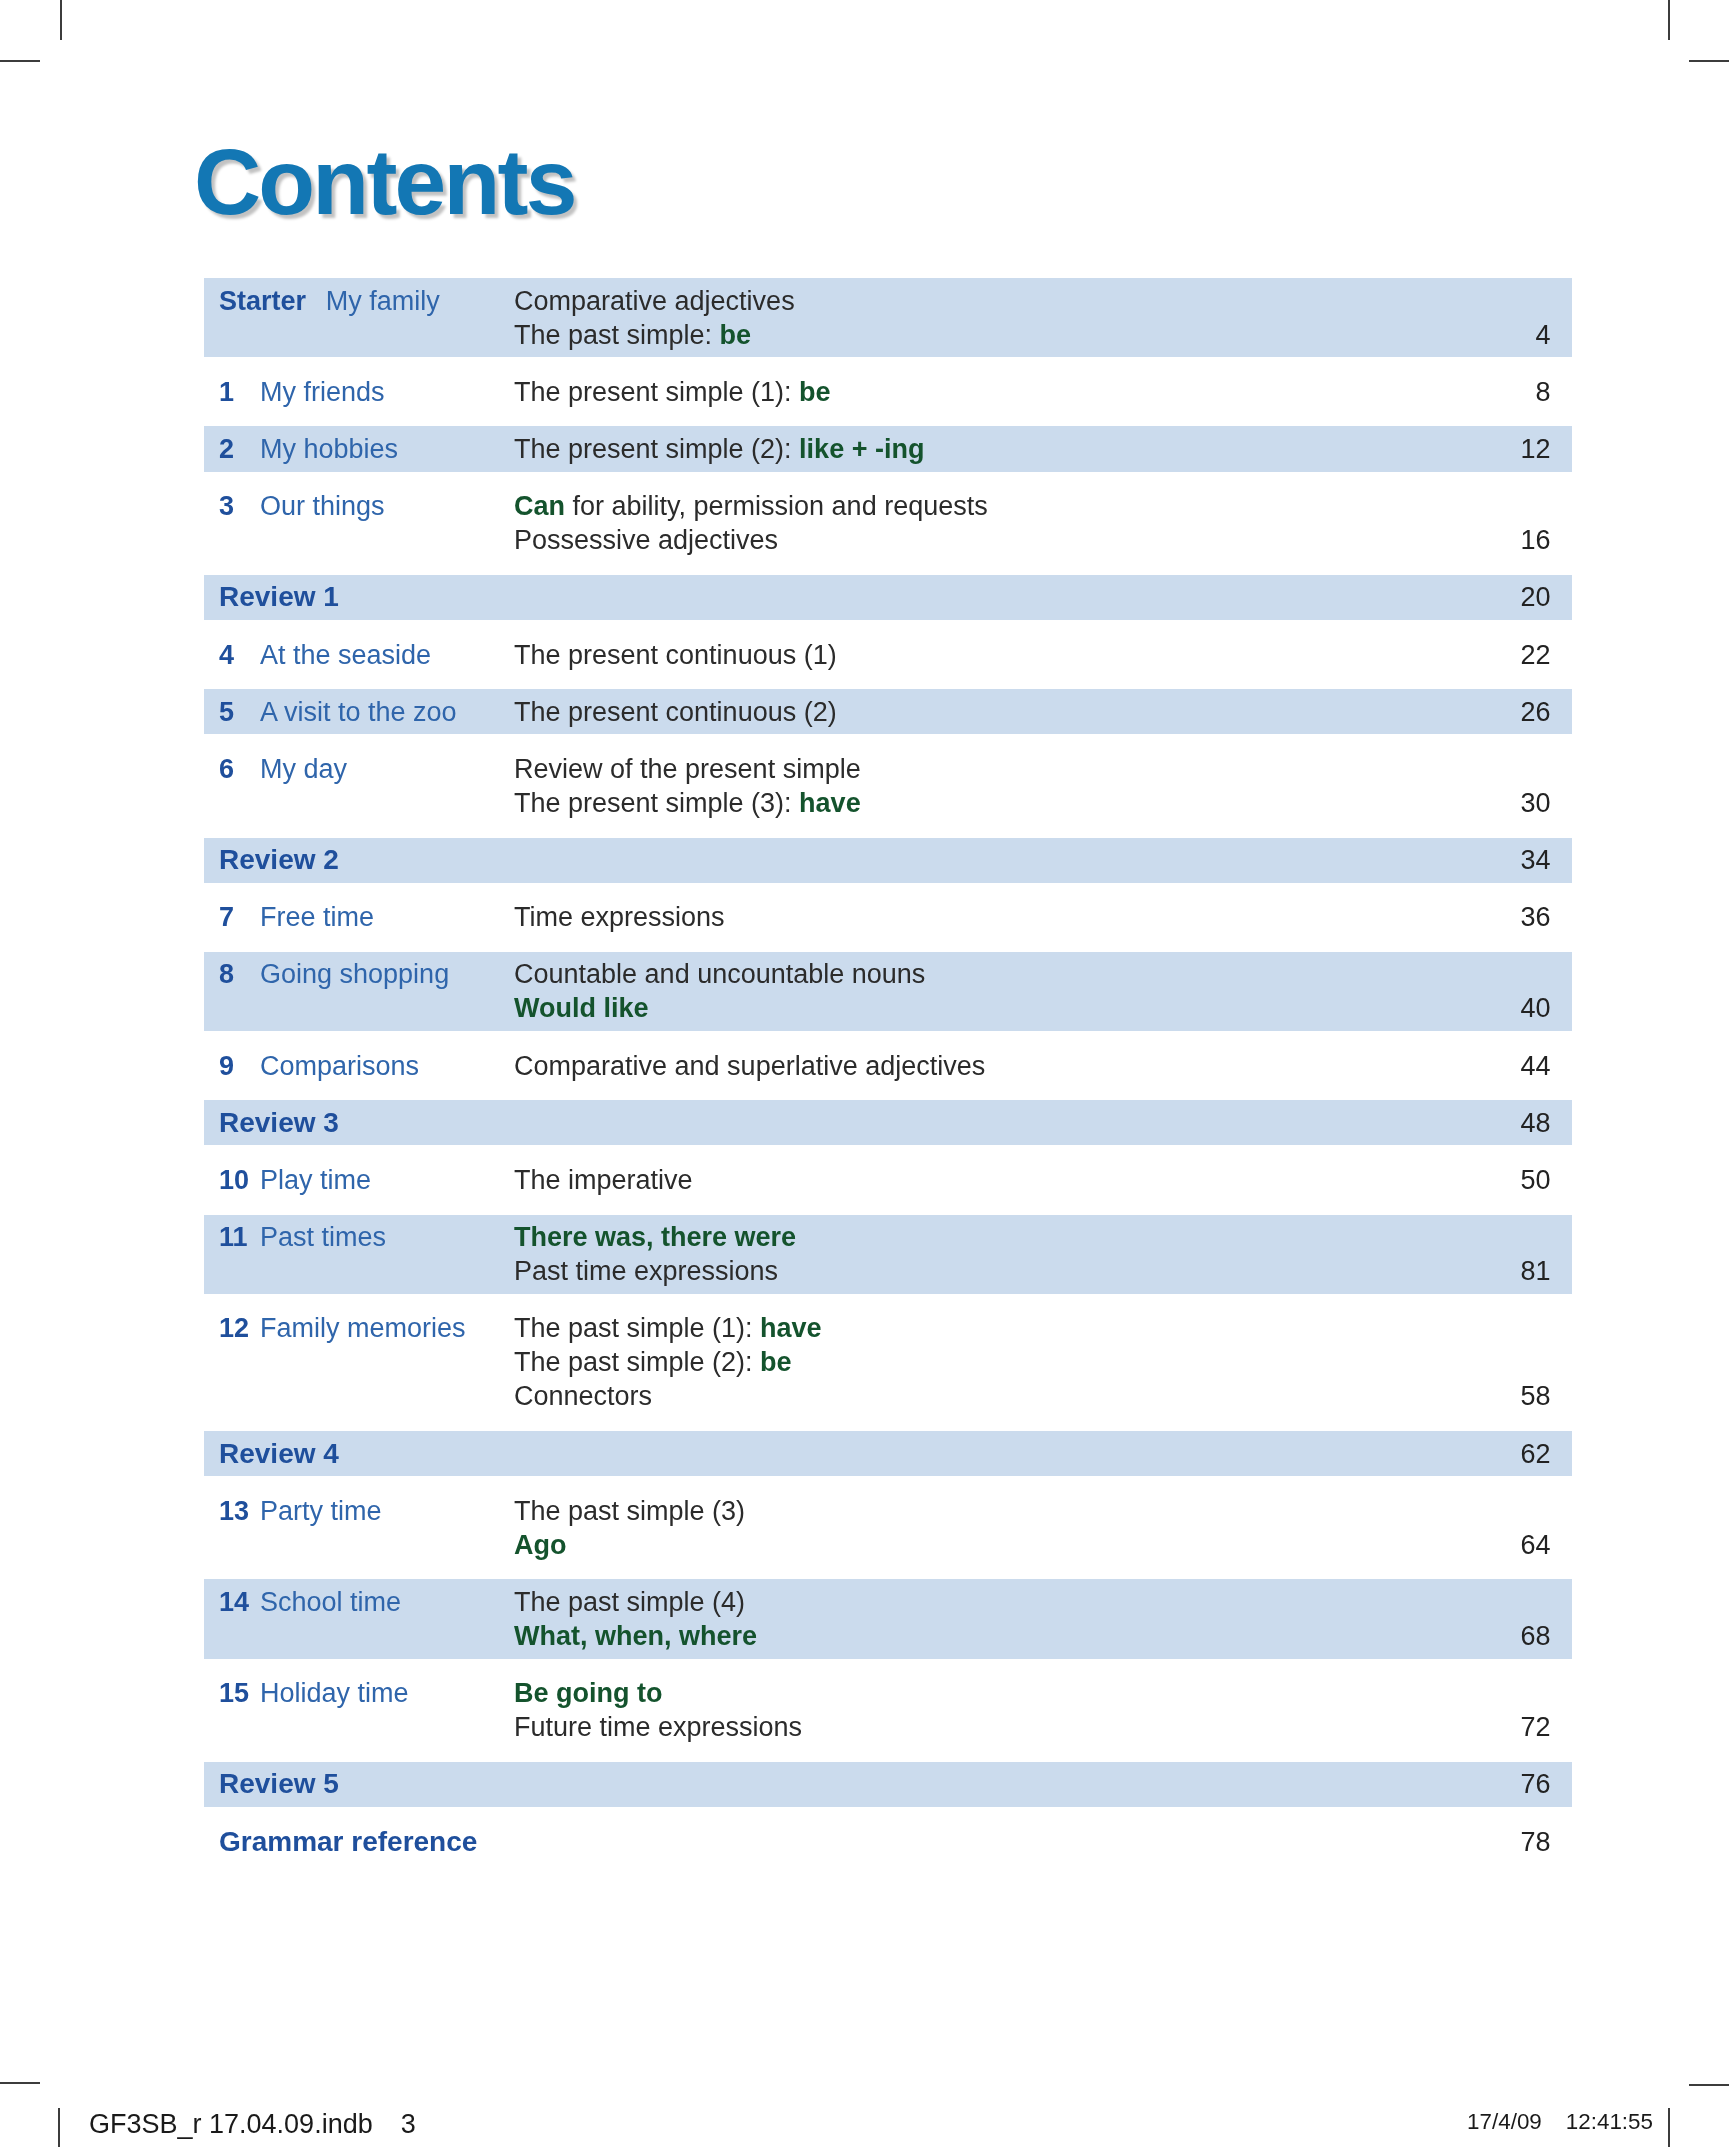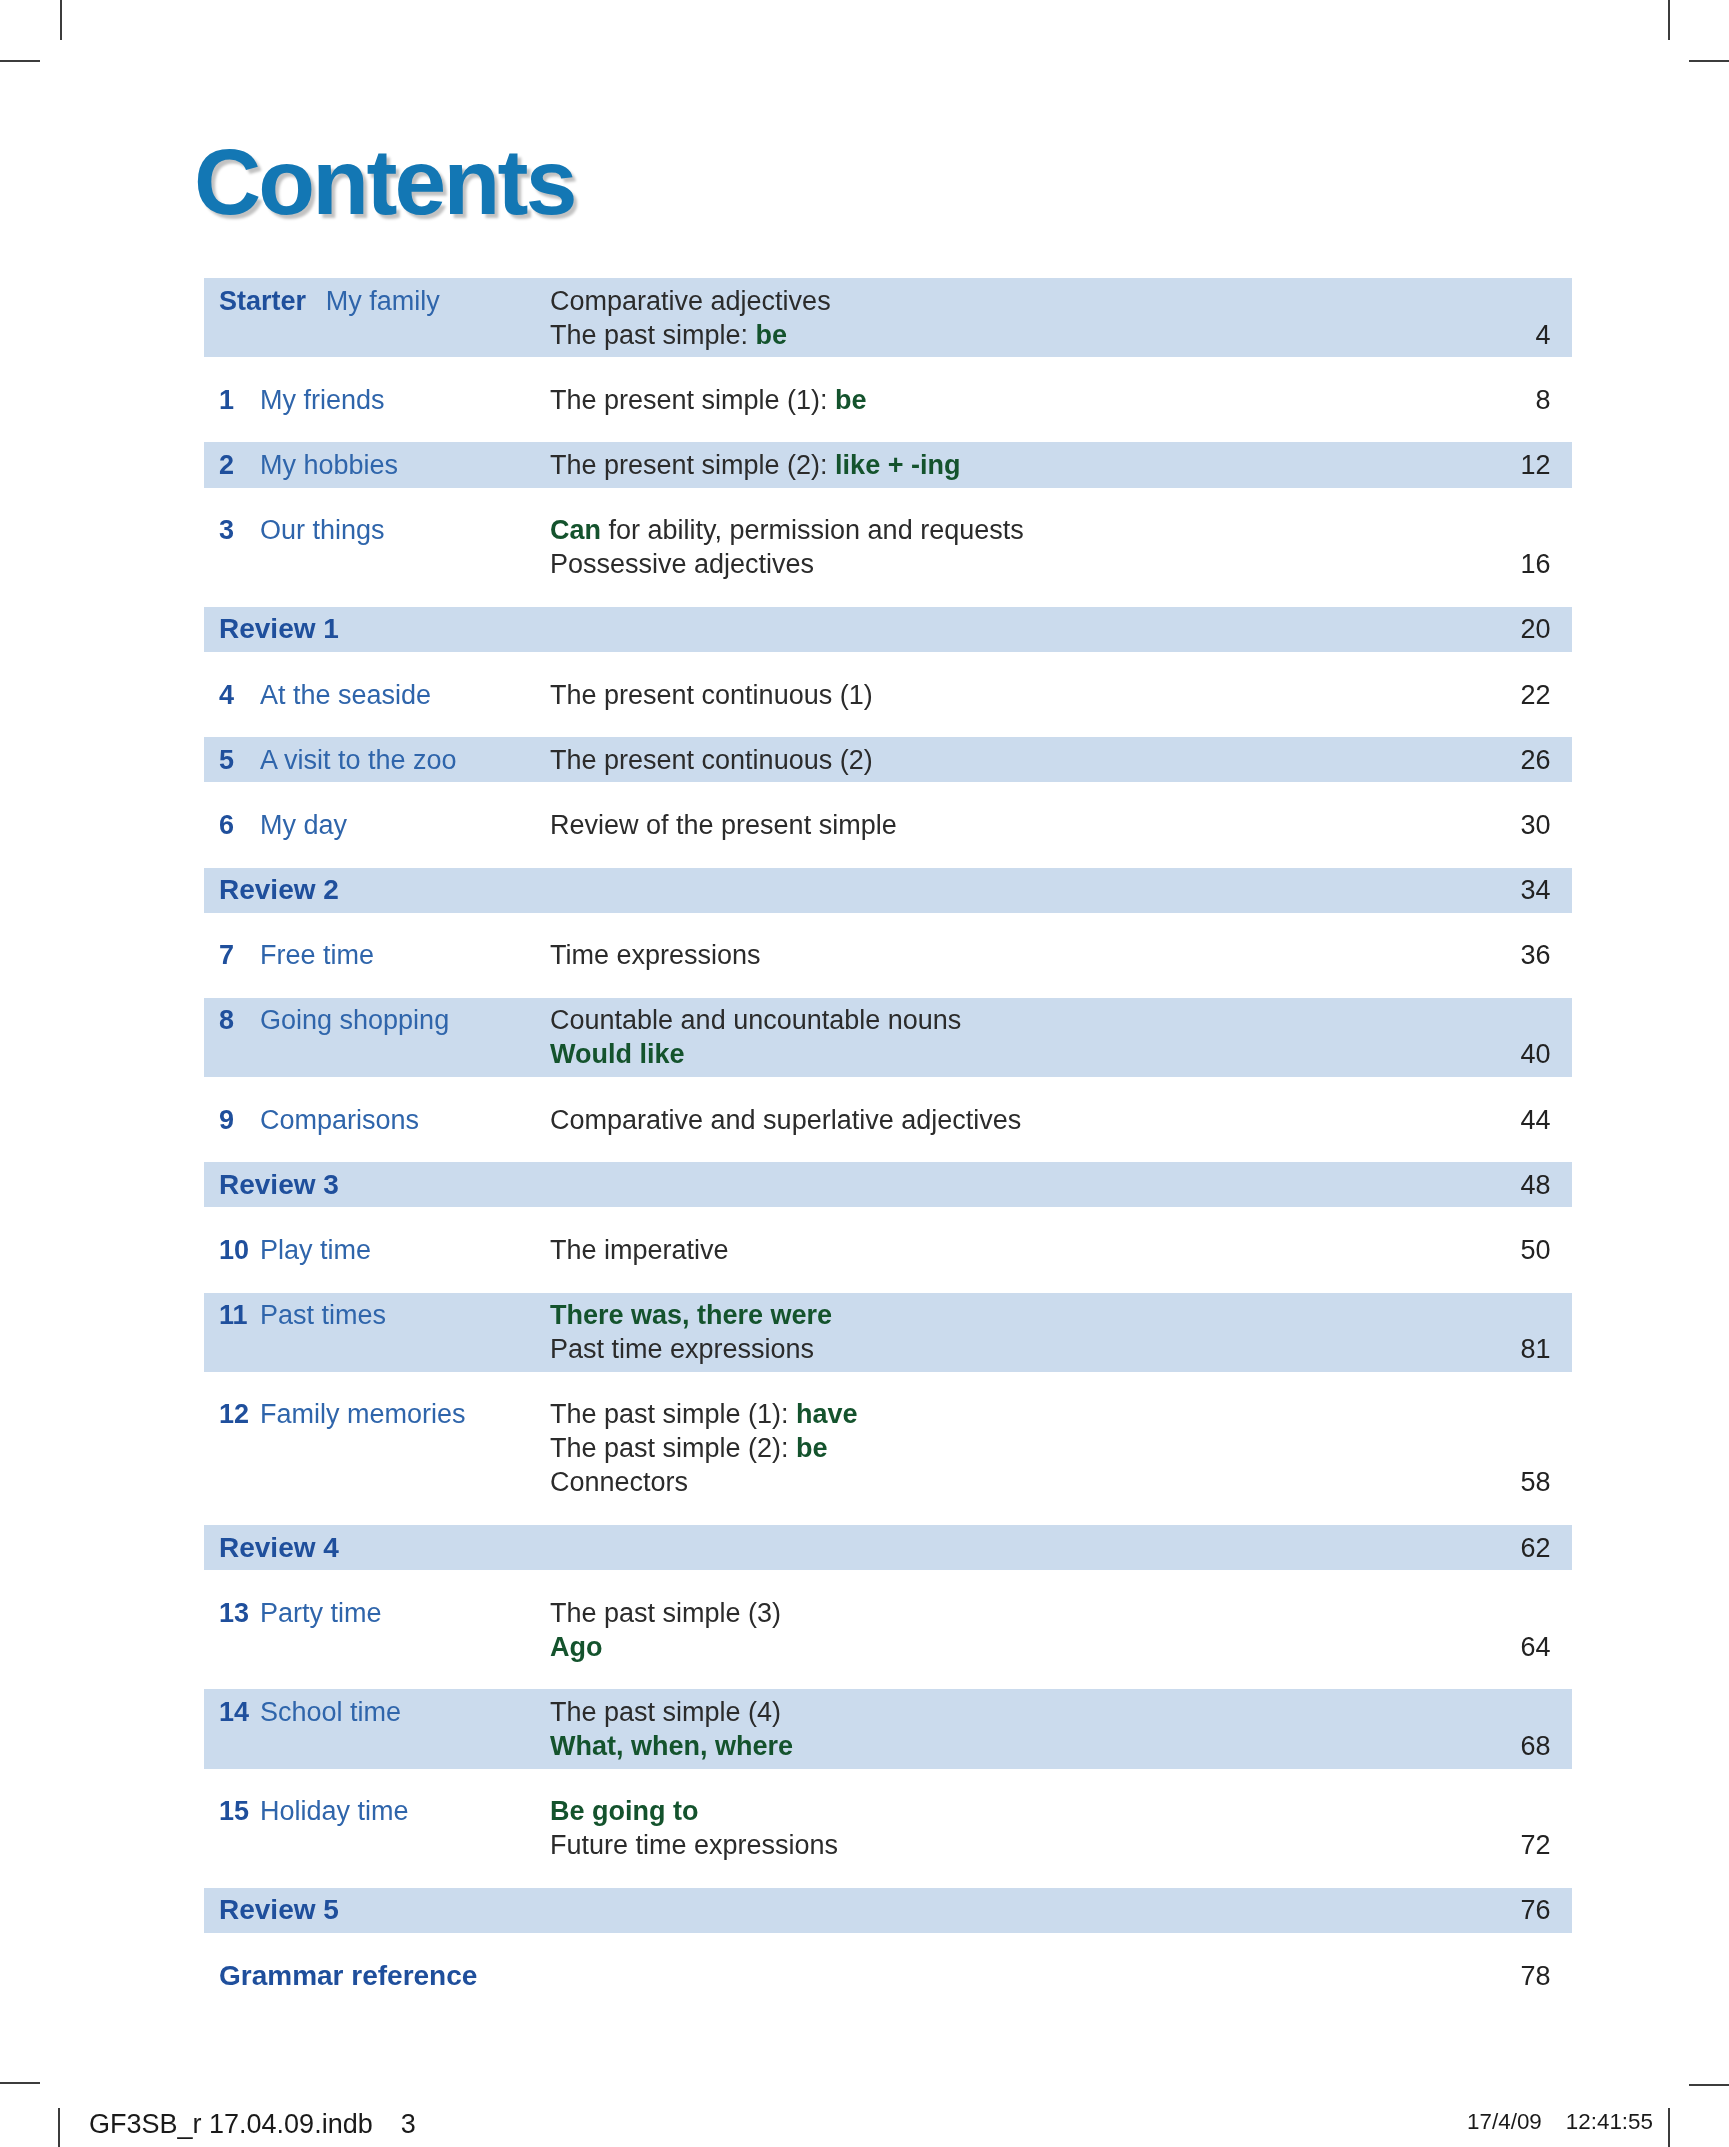--- a/index.html
+++ b/index.html
@@ -37,25 +37,24 @@
   .toc {
     position: absolute;
     left: 204px;
     top: 278px;
     width: 1368px;
   }
   .row {
     display: grid;
     grid-template-columns: 310px 1fr 78px;
     padding: 5.6px 0;
-    margin-bottom: 20px;
+    margin-bottom: 12px;
     font-size: 27px;
     line-height: 34px;
     color: var(--text-dark, #2b2b2b);
-    gap: 36px;
   }
   .row.shaded {
     background: var(--band-blue, #cbdbed);
   }
   .left-cell {
     display: flex;
     align-items: flex-start;
     padding-left: 15px;
   }
   .num {
@@ -186,20 +185,21 @@
       </div>
       <span class="page-num">26</span>
     </div>
     <div class="row">
       <div class="left-cell">
         <span class="num">6</span>
         <span class="unit">My day</span>
       </div>
       <div class="grammar">
         <div class="g-line"><span>Review of the present simple</span></div>
+        <div class="g-line"><span>The present simple (3): </span><b>have</b></div>
       </div>
       <span class="page-num">30</span>
     </div>
     <div class="row shaded">
       <div class="review-label">Review 2</div>
       <span class="page-num" style="grid-column: 3;">34</span>
     </div>
     <div class="row">
       <div class="left-cell">
         <span class="num">7</span>

